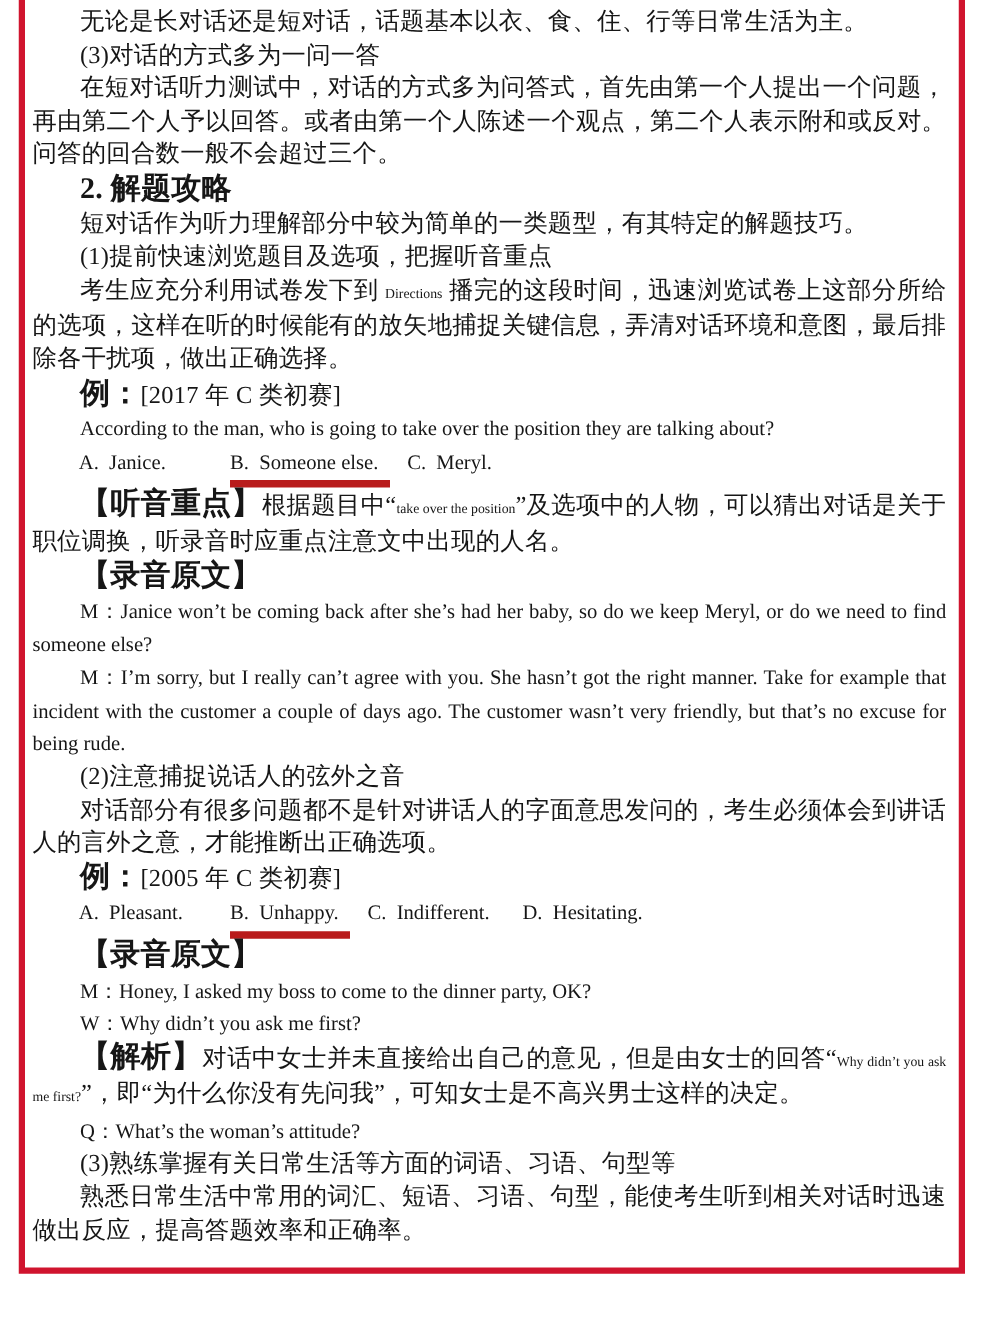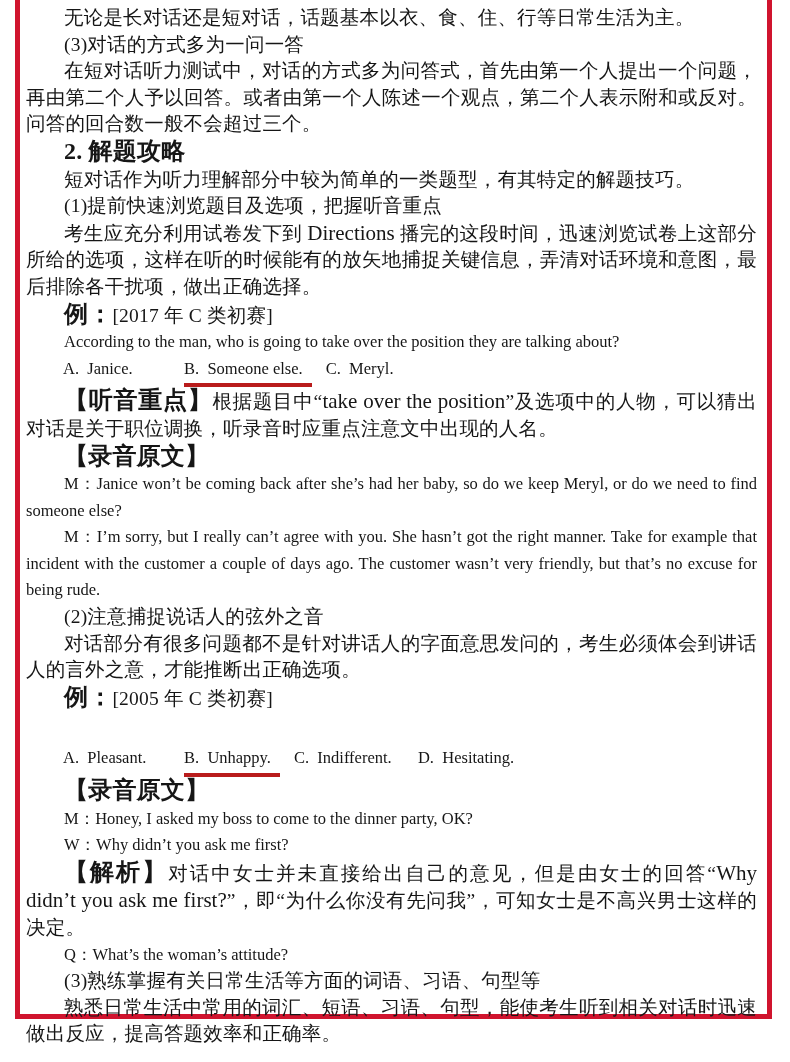--- a/index.html
+++ b/index.html
@@ -33,43 +33,43 @@
   }
   p.para {
     margin: 0;
     font-size: 19.5px;
     line-height: 26.6px;
     text-align: justify;
     letter-spacing: 0.2px;
   }
   p.para.ind { text-indent: 38px; }
   p.para.en-line { font-size: 16.5px; letter-spacing: 0; }
-  .en { font-size: 21px; letter-spacing: 0; }
+  .en { font-size: 11px; letter-spacing: 0; }
   .b {
     font-weight: 700;
     font-family: Liberation Serif, serif;
     font-size: 24px;
   }
   .u {
-    border-bottom: 4px solid #b91c1c;
+    border-bottom: 6px solid #b91c1c;
     padding-right: 9px;
     padding-bottom: 1px;
   }
   .options {
     margin: 0;
     padding-left: 37px;
     font-size: 16.5px;
     line-height: 26.6px;
     white-space: pre;
   }
   .options .opt { display: inline-block; vertical-align: baseline; }
   .options .opt-0 { width: 121px; }
   .options .opt-1 { width: 125px; }
   .options .opt-2 { width: 124px; }
-  .options .opt-3 { width: auto; margin-top: 33px; }
+  .options .opt-3 { width: auto; }
   .options .opt.u { width: auto; margin-right: 14px; }
   .options .opt-0.u, .options .opt-1.u { }
 </style>
 </head>
 <body>
 
 <div class="page-frame"></div>
 <div class="page-content">
     <p class="para ind"><span>无论是长对话还是短对话，话题基本以衣、食、住、行等日常生活为主。</span></p>
     <p class="para ind"><span>(3)对话的方式多为一问一答</span></p>

